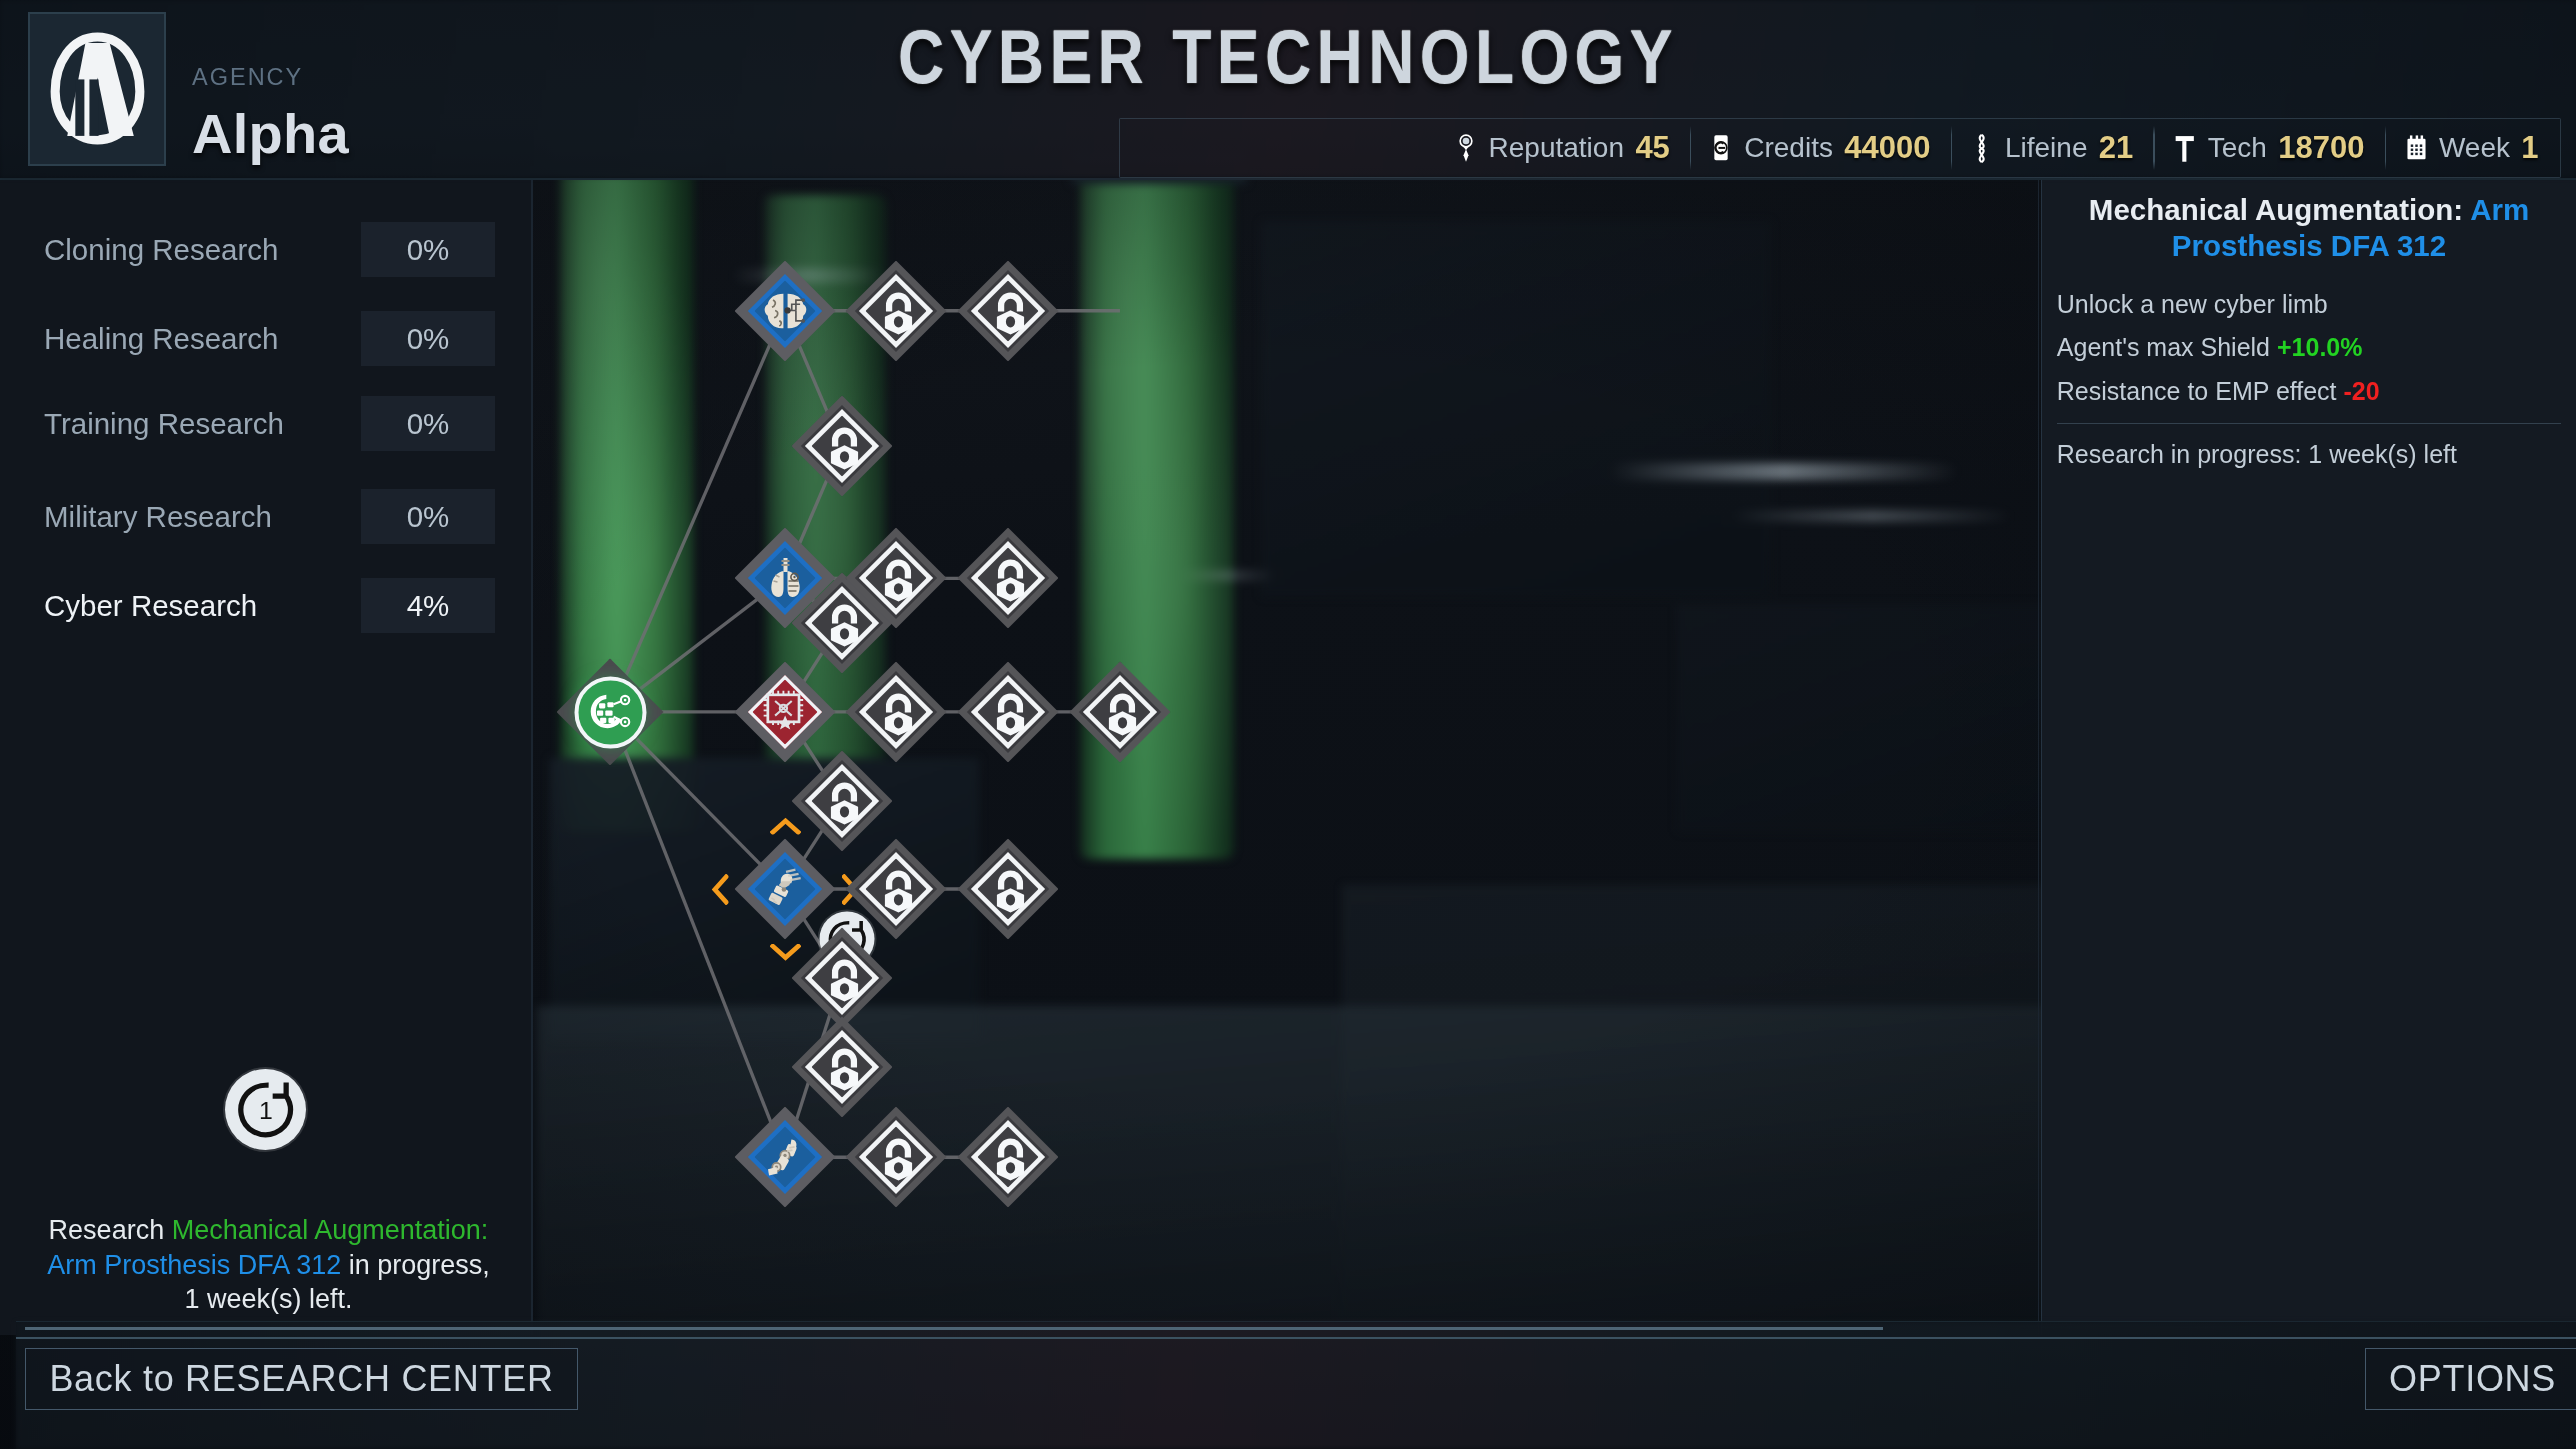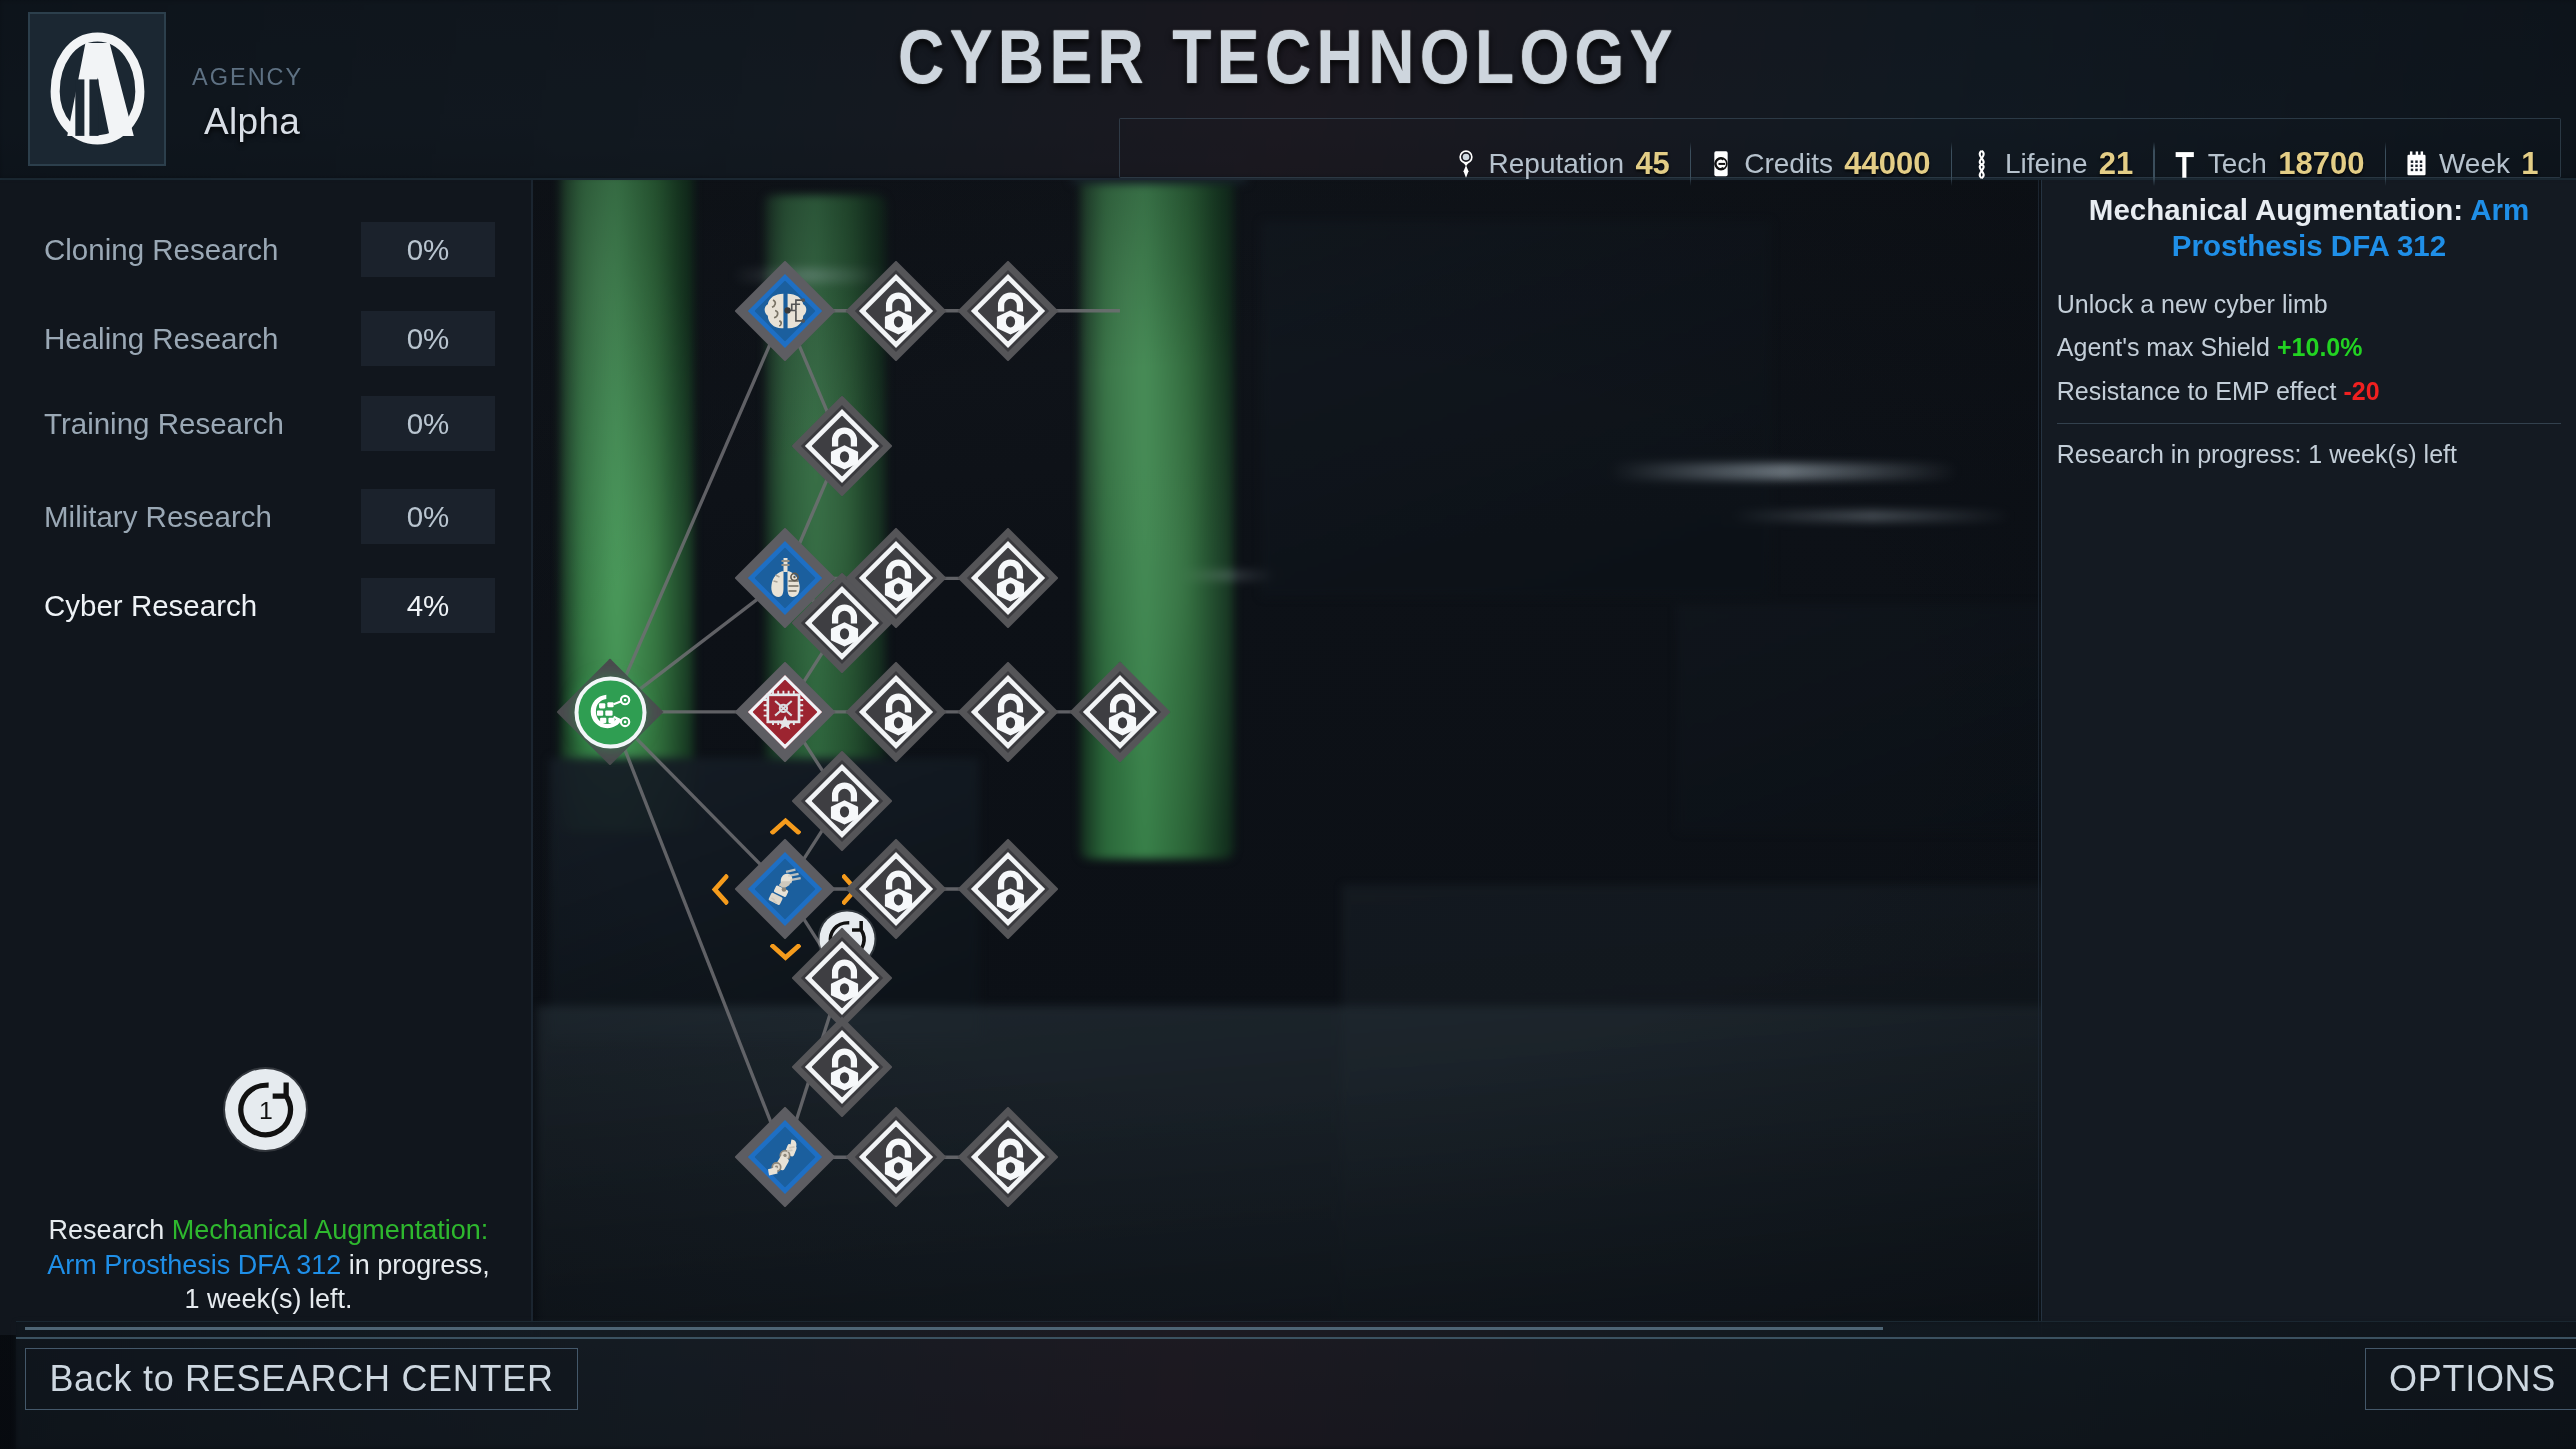--- a/index.html
+++ b/index.html
@@ -68,35 +68,35 @@
     position:absolute; left:28px; top:12px; width:138px; height:154px;
     border:2.7px solid #2c3f4c; background:#1b2732;
     display:flex; align-items:center; justify-content:center;
   }
   .agency-logo svg { width: 101px; height: 121px; }
   .agency-label {
     position:absolute; left:192px; top:64px;
     font-size:23.5px; letter-spacing:2px; color:#5e7183; font-weight:400;
   }
   .agency-name {
-    position:absolute; left:204px; top:101px;
-    font-size:37px; color:#d8dee6; font-weight:400; letter-spacing:0.3px;
+    position:absolute; left:192px; top:101px;
+    font-size:56px; color:#d8dee6; font-weight:700; letter-spacing:0.3px;
     text-shadow: 0 2.7px 5.4px rgba(0,0,0,.8);
   }
   .screen-title {
     position:absolute; left:0; top:13.4px; width:2576px; text-align:center;
     font-size:64px; font-weight:700; letter-spacing:5.4px;
     color:#ced6de;
     text-shadow: 0 4px 6.7px rgba(0,0,0,.85), 0 0 1.3px #fff;
     transform: scaleY(1.18); transform-origin: top center;
   }
 
   
   .stats {
-    position:absolute; right:17.4px; top:138px; height:52px;
+    position:absolute; right:17.4px; top:122px; height:52px;
     display:flex; align-items:stretch;
   }
   .stat {
     display:flex; align-items:center; gap:11.4px;
     padding: 0 20px; position:relative;
   }
   .stat + .stat::before{
     content:""; position:absolute; left:0; top:4px; bottom:4px; width:1.3px;
     background: linear-gradient(180deg, transparent, #3b4e5c 20%, #3b4e5c 80%, transparent);
   }

